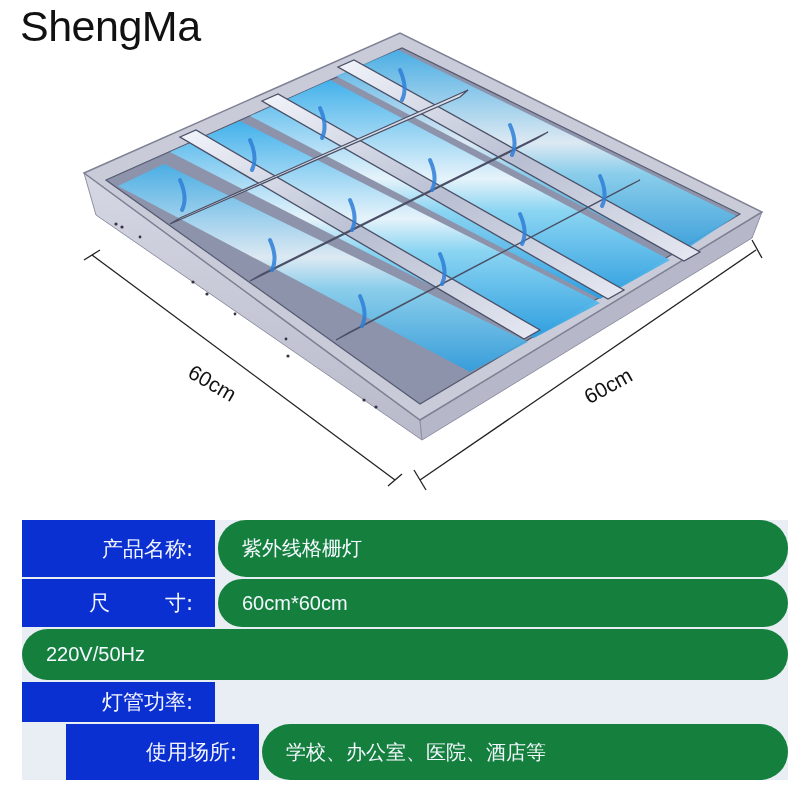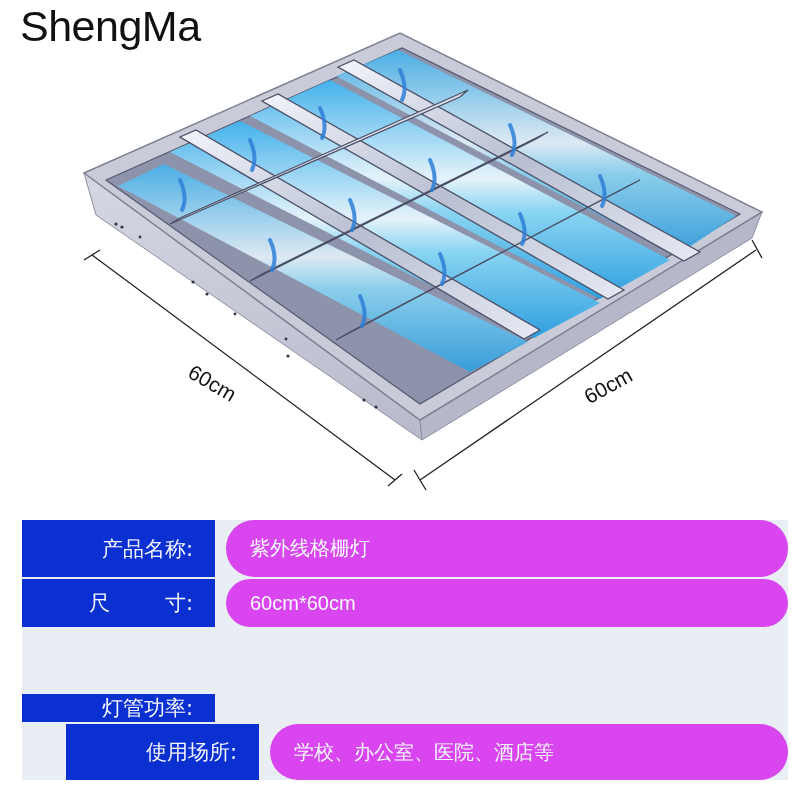--- a/index.html
+++ b/index.html
@@ -54,42 +54,42 @@
       left: 22px;
       top: 520px;
       width: 766px;
       background: #e9eef4;
       display: flex;
       flex-direction: column;
       gap: 2px;
     }
     .spec-row {
       display: flex;
-      gap: 11px;
+      gap: 3px;
     }
     .spec-key {
       width: 193px;
       background: #0b30d2;
       color: #f4f6ff;
       font-size: 21px;
       display: flex;
       align-items: center;
       justify-content: flex-end;
       padding-right: 22px;
       box-sizing: border-box;
       font-family: "DejaVu Sans", sans-serif;
     }
     .spec-key .k-spaced {
       display: inline-flex;
       justify-content: space-between;
       width: 104px;
     }
     .spec-value {
       flex: 1;
-      background: #d946ef;
+      background: #15803d;
       color: #f4f8ff;
       font-size: 16px;
       display: flex;
       align-items: center;
       padding-left: 24px;
       box-sizing: border-box;
       font-family: "DejaVu Sans", sans-serif;
       border-radius: 28px;
     }
     .spec-value.big {
@@ -201,21 +201,22 @@
   <div class="spec-row" style="height:48px;">
     <div class="spec-key">
       <span class="k-spaced">
         <span>尺</span>
         <span>寸:</span>
       </span>
     </div>
     <div class="spec-value latin">60cm*60cm</div>
   </div>
   <div class="spec-row" style="height:51px;">
-  </div>
-  <div class="spec-row" style="height:40px;align-items:flex-end;">
+    <div class="spec-value latin">220V/50Hz</div>
+  </div>
+  <div class="spec-row" style="height:40px;">
     <div class="spec-key">灯管功率:</div>
   </div>
   <div class="spec-row" style="height:56px;margin-left:44px;">
     <div class="spec-key">使用场所:</div>
     <div class="spec-value big">学校、办公室、医院、酒店等</div>
   </div>
 </div>
 
 </body></html>

